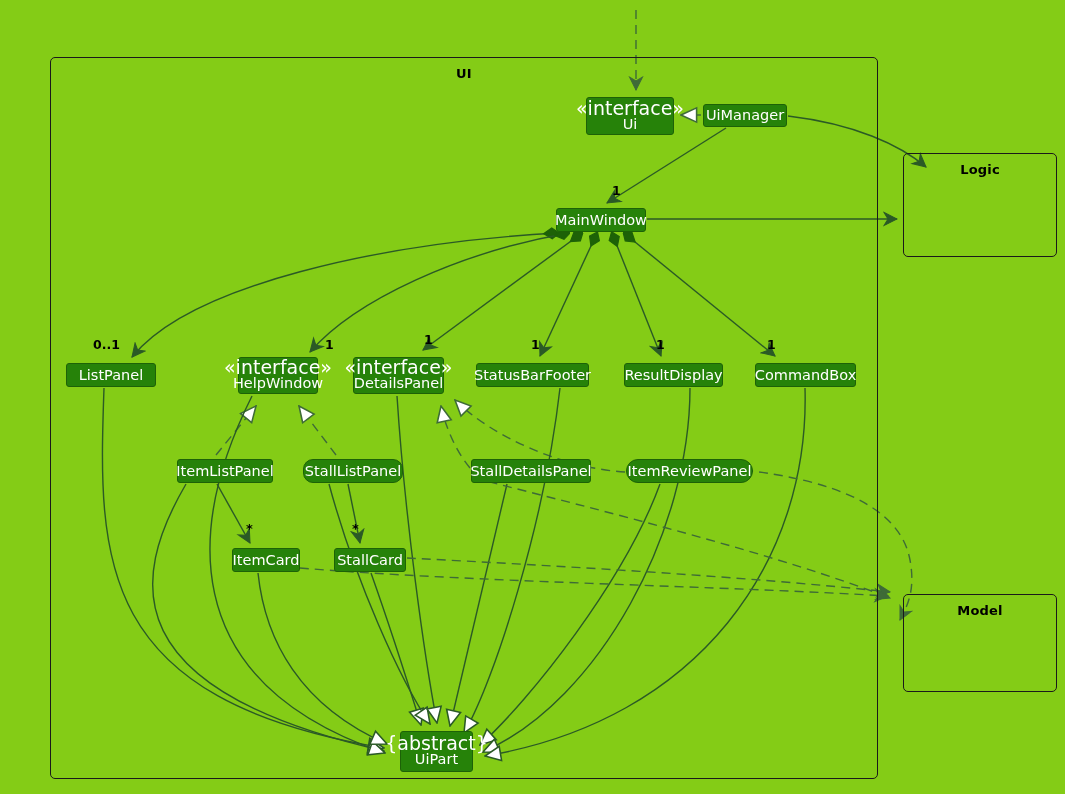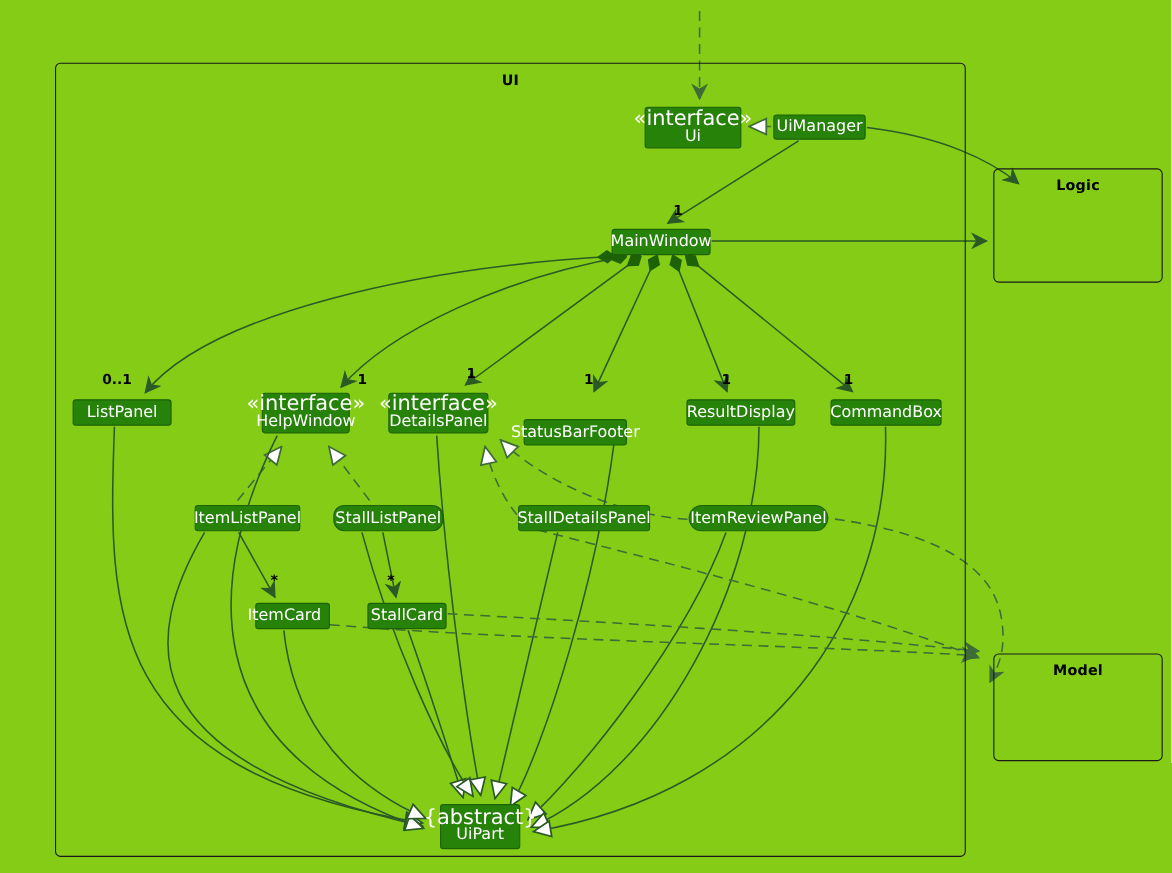--- a/index.html
+++ b/index.html
@@ -261,21 +261,21 @@
   <div class="node" style="left:238px; top:357px; width:80px; height:37px;">
     <span class="stereo">«interface»</span>
     <span class="nm">HelpWindow</span>
   </div>
 
   <div class="node" style="left:353px; top:357px; width:91px; height:37px;">
     <span class="stereo">«interface»</span>
     <span class="nm">DetailsPanel</span>
   </div>
 
-  <div class="node" style="left:476px; top:363px; width:94px; height:24px;margin-top:18px;">
+  <div class="node" style="left:476px; top:363px; width:113px; height:24px;">
     <span class="nm">StatusBarFooter</span>
   </div>
 
   <div class="node" style="left:624px; top:363px; width:99px; height:24px;text-align:right;">
     <span class="nm">ResultDisplay</span>
   </div>
 
   <div class="node" style="left:755px; top:363px; width:101px; height:24px;">
     <span class="nm">CommandBox</span>
   </div>
@@ -289,21 +289,21 @@
   </div>
 
   <div class="node" style="left:471px; top:459px; width:120px; height:24px;">
     <span class="nm">StallDetailsPanel</span>
   </div>
 
   <div class="node" style="left:626px; top:459px; width:127px; height:24px;border-radius:12px;">
     <span class="nm">ItemReviewPanel</span>
   </div>
 
-  <div class="node" style="left:232px; top:548px; width:68px; height:24px;align-items:flex-end;">
+  <div class="node" style="left:232px; top:548px; width:68px; height:24px;">
     <span class="nm">ItemCard</span>
   </div>
 
   <div class="node" style="left:334px; top:548px; width:72px; height:24px;justify-content:center;">
     <span class="nm">StallCard</span>
   </div>
 
   <div class="node" style="left:400px; top:731px; width:73px; height:41px;text-align:right;">
     <span class="stereo">{abstract}</span>
     <span class="nm">UiPart</span>

